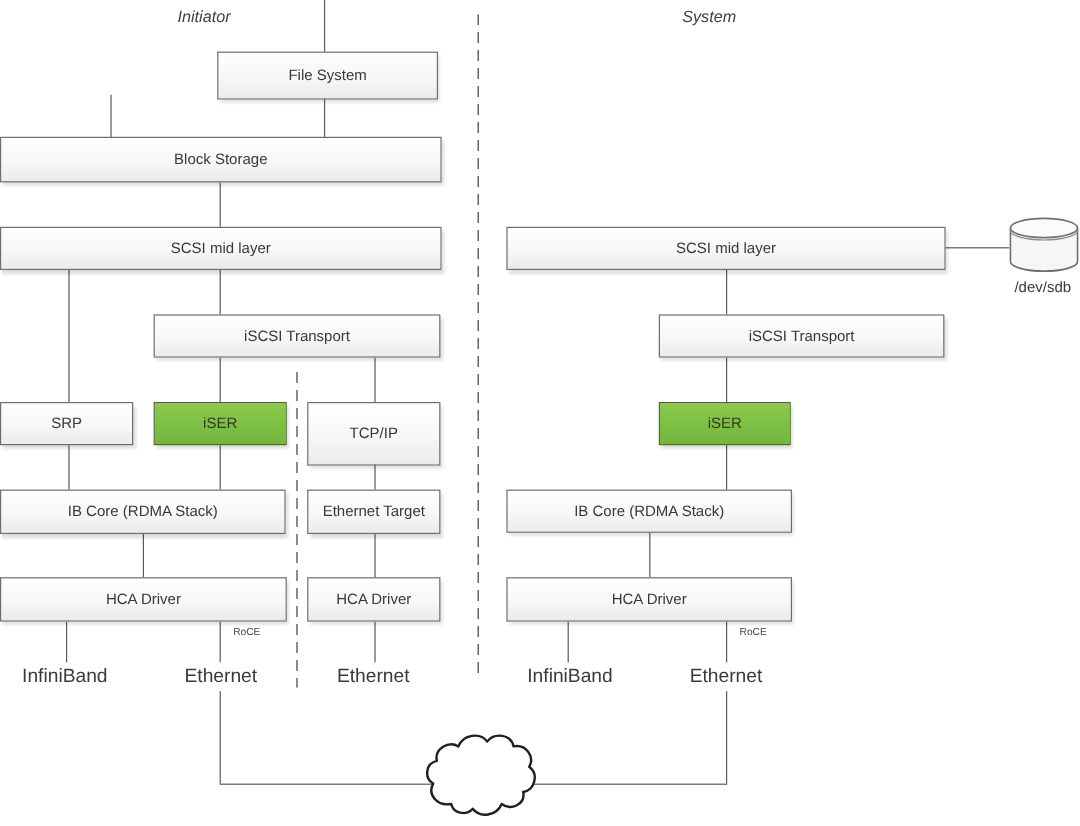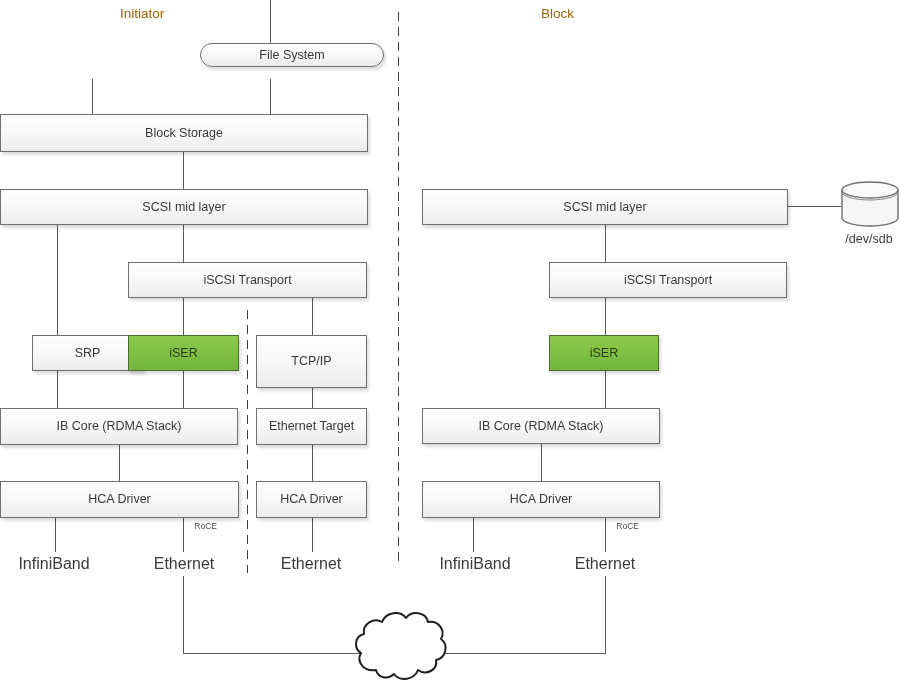--- a/index.html
+++ b/index.html
@@ -17,31 +17,31 @@
   }
   .box.green{
     background:linear-gradient(to bottom,#8dc94c 0%,#7dbf43 55%,#72b63c 100%);
     border:1px solid #4e6b2f;color:#2e3b20;
   }
   .vline{position:absolute;width:1px;background:#595959;}
   .hline{position:absolute;height:1px;background:#595959;}
   .vdash{position:absolute;width:1px;
     background:repeating-linear-gradient(to bottom,#3d3d3d 0px,#3d3d3d 9px,transparent 9px,transparent 15px);}
   .lbl{position:absolute;font-size:16px;text-align:center;line-height:1.1;color:#3a3a3a;}
-  .title{position:absolute;font-size:13.5px;text-align:left;color:#a16207;}
+  .title{position:absolute;font-size:13.5px;text-align:center;color:#404040;font-style:italic;}
   .roce{position:absolute;font-size:8.5px;color:#4a4a4a;text-align:right;}
   svg{position:absolute;display:block;}
 </style>
 </head>
 <body>
 
 <div id="canvas">
 
   <div class="title" style="left:120px;top:6px;width:100px;">Initiator</div>
-  <div class="title" style="left:541px;top:6px;width:100px;">Block</div>
+  <div class="title" style="left:541px;top:6px;width:100px;">System</div>
 
   <div class="vdash" style="left:398px;top:12px;height:553px;"></div>
   <div class="vdash" style="left:247px;top:310px;height:263px;"></div>
 
   <div class="vline" style="left:270px;top:0;height:43px;"></div>
   <div class="vline" style="left:270px;top:79px;height:36px;"></div>
   <div class="vline" style="left:92px;top:79px;height:36px;"></div>
   <div class="vline" style="left:183px;top:152px;height:37px;"></div>
   <div class="vline" style="left:57px;top:225px;height:110px;"></div>
   <div class="vline" style="left:183px;top:225px;height:37px;"></div>
@@ -61,25 +61,25 @@
   <div class="vline" style="left:605px;top:298px;height:37px;"></div>
   <div class="vline" style="left:605px;top:371px;height:37px;"></div>
   <div class="vline" style="left:541px;top:444px;height:37px;"></div>
   <div class="vline" style="left:473px;top:518px;height:34px;"></div>
   <div class="vline" style="left:605px;top:518px;height:34px;"></div>
   <div class="vline" style="left:605px;top:576px;height:77px;"></div>
   <div class="hline" style="left:788px;top:206px;width:53px;"></div>
 
   <div class="hline" style="left:183px;top:653px;width:423px;"></div>
 
-  <div class="box" style="left:200px;top:43px;width:184px;height:24px;border-radius:14px;">File System</div>
+  <div class="box" style="left:181px;top:43px;width:184px;height:40px;">File System</div>
   <div class="box" style="left:0px;top:114px;width:368px;height:38px;">Block Storage</div>
   <div class="box" style="left:0px;top:189px;width:368px;height:36px;">SCSI mid layer</div>
   <div class="box" style="left:128px;top:262px;width:239px;height:36px;">iSCSI Transport</div>
-  <div class="box" style="left:0px;top:335px;width:111px;height:36px;margin-left:32px;">SRP</div>
+  <div class="box" style="left:0px;top:335px;width:111px;height:36px;">SRP</div>
   <div class="box green" style="left:128px;top:335px;width:111px;height:36px;">iSER</div>
   <div class="box" style="left:256px;top:335px;width:111px;height:53px;">TCP/IP</div>
   <div class="box" style="left:0px;top:408px;width:238px;height:37px;">IB Core (RDMA Stack)</div>
   <div class="box" style="left:256px;top:408px;width:111px;height:37px;">Ethernet Target</div>
   <div class="box" style="left:0px;top:481px;width:239px;height:37px;">HCA Driver</div>
   <div class="box" style="left:256px;top:481px;width:111px;height:37px;">HCA Driver</div>
 
   <div class="box" style="left:422px;top:189px;width:366px;height:36px;">SCSI mid layer</div>
   <div class="box" style="left:549px;top:262px;width:238px;height:36px;">iSCSI Transport</div>
   <div class="box green" style="left:549px;top:335px;width:110px;height:36px;">iSER</div>

